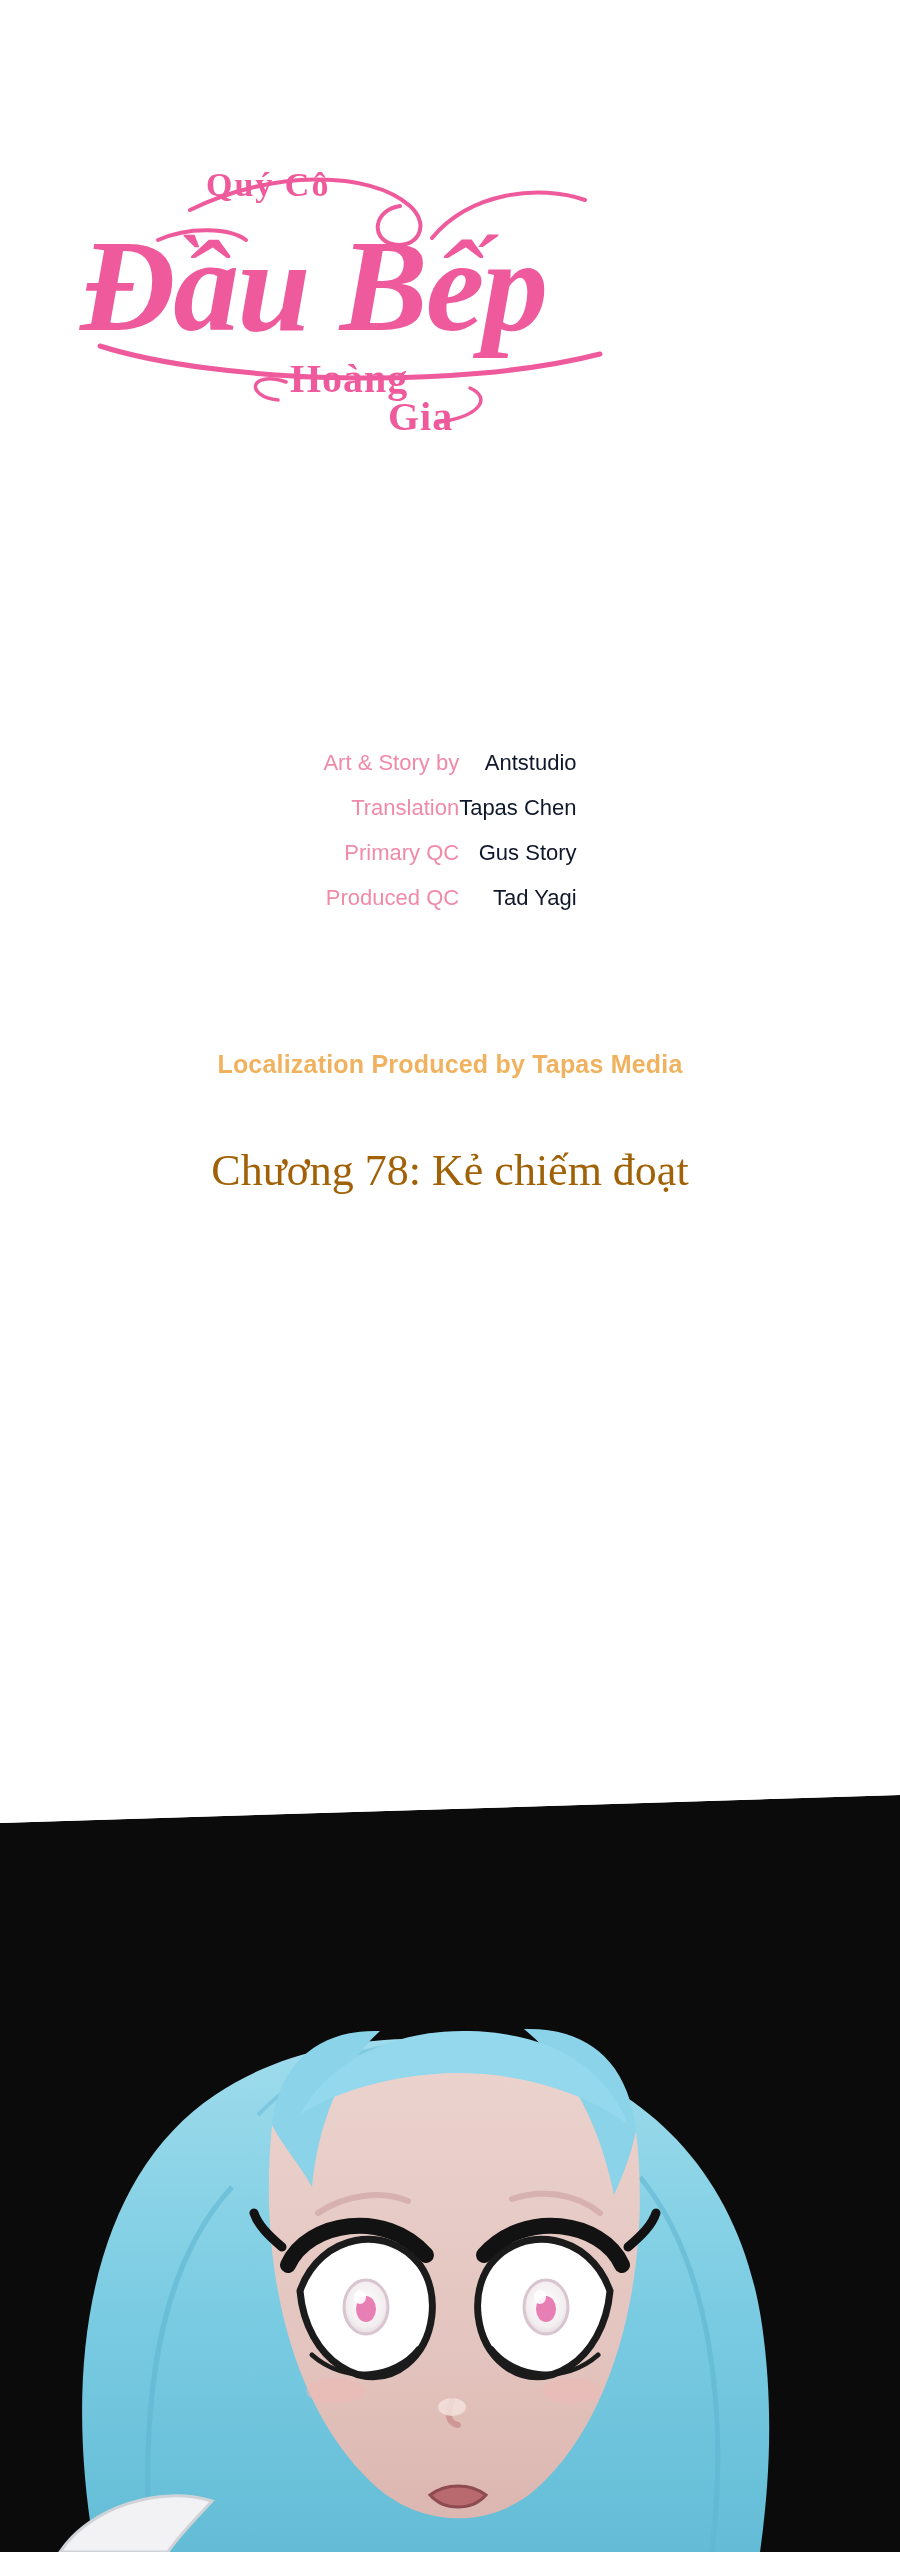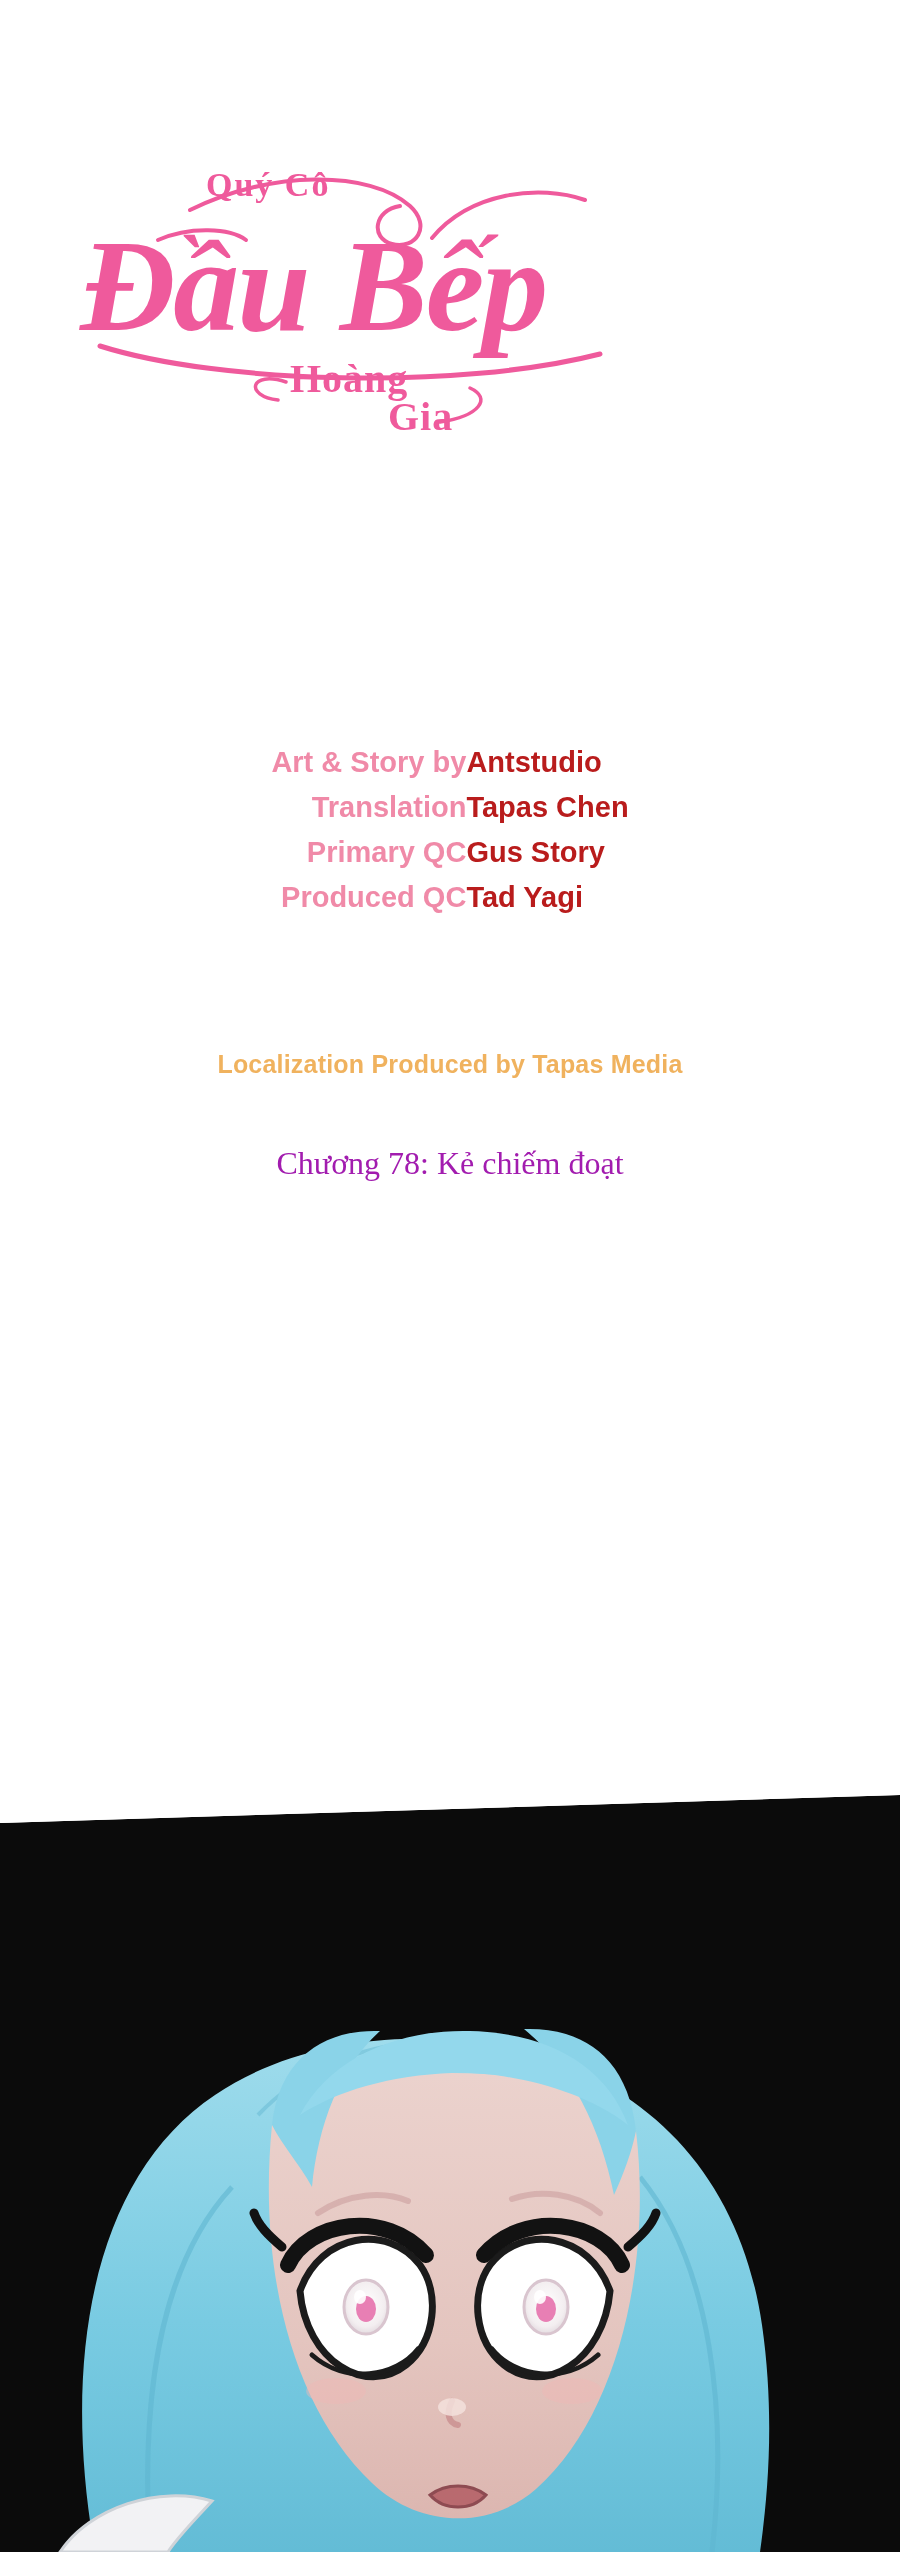--- a/index.html
+++ b/index.html
@@ -41,35 +41,34 @@
     left: 0;
     top: 740px;
     width: 900px;
     display: flex;
     justify-content: center;
   }
   .credits-table {
     border-collapse: collapse;
   }
   .credits-table td {
-    font-size: 29px;
+    font-size: 22px;
     line-height: 45px;
     padding: 0;
     font-family: "Liberation Sans", sans-serif;
-    font-weight: bold;
   }
   .credits-role {
     text-align: right;
     color: #f08aa8;
     padding-right: 22px;
     font-weight: 500;
   }
   .credits-name {
-    text-align: left;
-    color: #b91c1c;
+    text-align: right;
+    color: #0f172a;
     font-weight: 500;
   }
 
   .localization {
     position: absolute;
     left: 0;
     top: 1050px;
     width: 900px;
     text-align: center;
     color: #f0b25e;
@@ -77,22 +76,22 @@
     font-weight: 600;
     letter-spacing: 0.2px;
   }
 
   .chapter-title {
     position: absolute;
     left: 0;
     top: 1145px;
     width: 900px;
     text-align: center;
-    color: #a21caf;
-    font-size: 32px;
+    color: #a16207;
+    font-size: 44px;
     font-family: "Liberation Serif", serif;
     font-weight: 400;
   }
 
   
   .panel {
     position: absolute;
     left: 0;
     top: 1795px;
     width: 900px;

